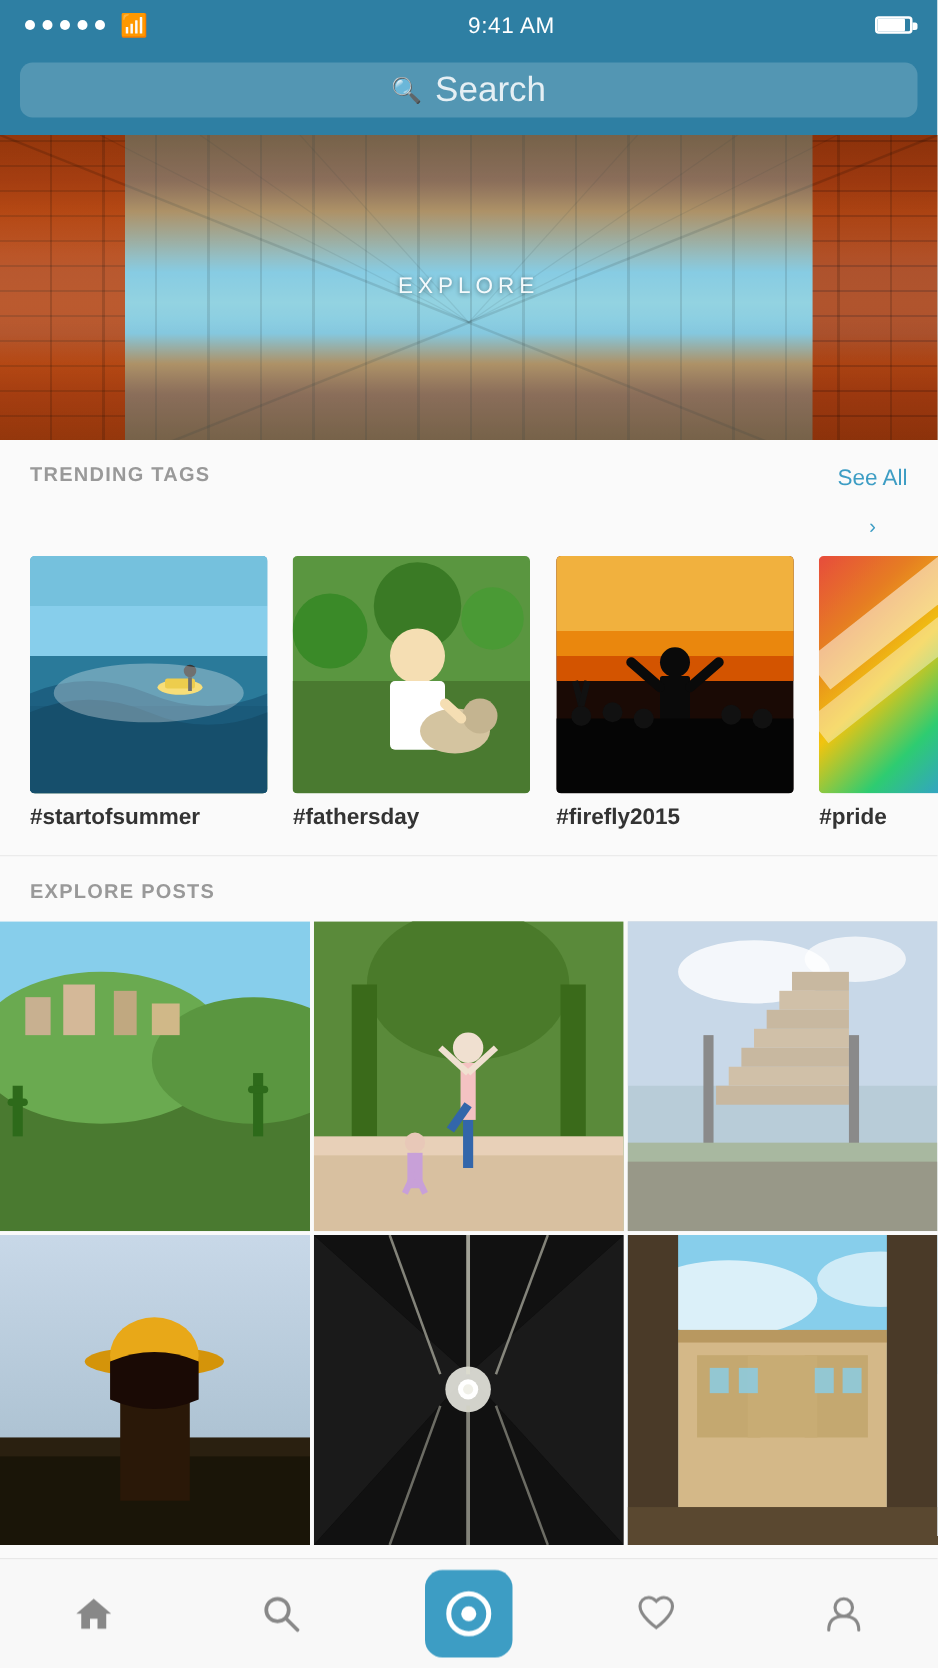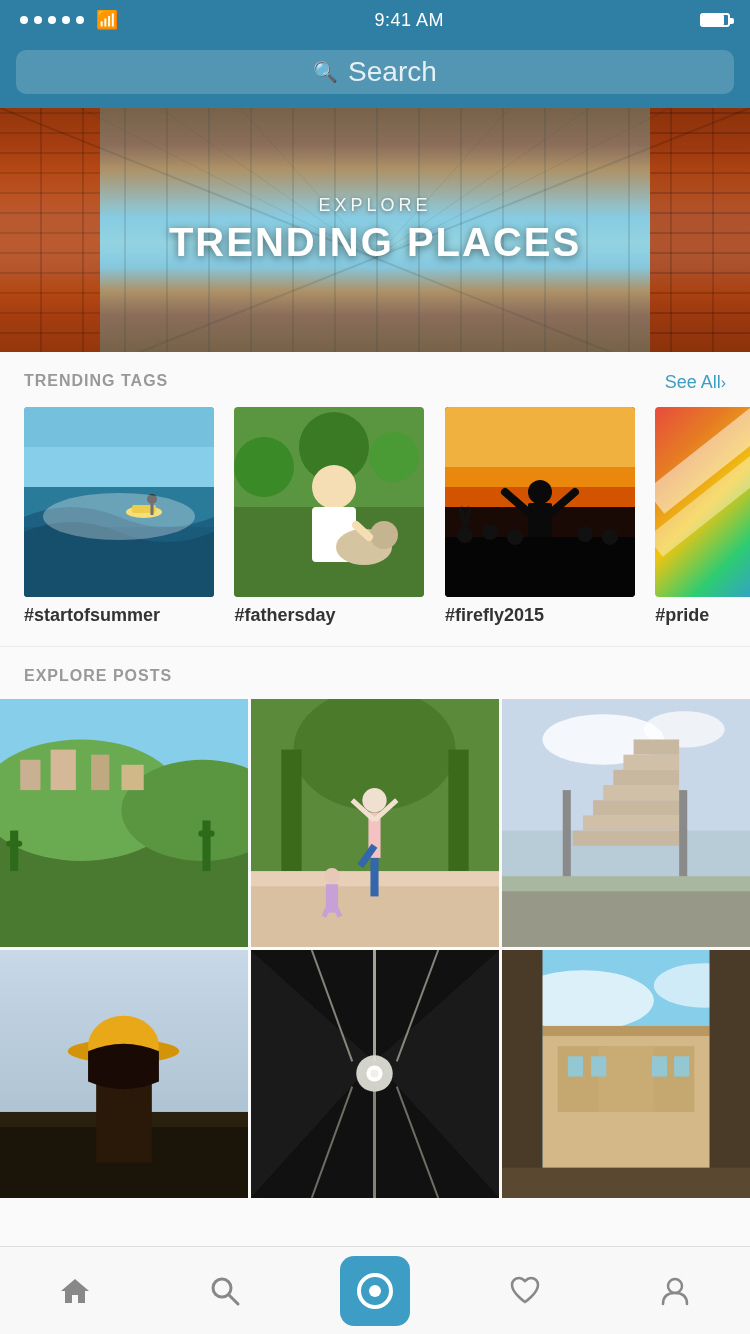--- a/index.html
+++ b/index.html
@@ -148,22 +148,23 @@
       font-weight: 600;
       color: #999;
       letter-spacing: 1px;
       text-transform: uppercase;
     }
     .see-all-link {
       font-size: 18px;
       color: #3d9dc4;
       display: flex;
       align-items: center;
-      gap: 0;
+      gap: 20px;
       cursor: pointer;
+      flex-direction: column;
     }
     .chevron { font-size: 16px; }
 
     
     #trending-tags-scroll {
       overflow-x: auto;
       white-space: nowrap;
       padding: 0 24px 20px;
       scrollbar-width: none;
     }
@@ -328,21 +329,20 @@
       <line x1="160" y1="0" x2="375" y2="150" stroke="rgba(0,0,0,0.1)" stroke-width="1"></line>
       <line x1="240" y1="0" x2="375" y2="150" stroke="rgba(0,0,0,0.1)" stroke-width="1"></line>
       <line x1="510" y1="0" x2="375" y2="150" stroke="rgba(0,0,0,0.1)" stroke-width="1"></line>
       <line x1="590" y1="0" x2="375" y2="150" stroke="rgba(0,0,0,0.1)" stroke-width="1"></line>
       <line x1="670" y1="0" x2="375" y2="150" stroke="rgba(0,0,0,0.1)" stroke-width="1"></line>
 
       <rect x="100" y="0" width="550" height="300" fill="rgba(135,200,210,0.3)" rx="0"></rect>
     </svg>
     <div class="hero-text">
       <div class="hero-explore">EXPLORE</div>
-      <div class="hero-title">TRENDING PLACES</div>
     </div>
   </div>
 
   <div>
     <div class="section-header">
       <span class="section-title">TRENDING TAGS</span>
       <span class="see-all-link">
         <span>See All</span>
         <span class="chevron">›</span>
       </span>

